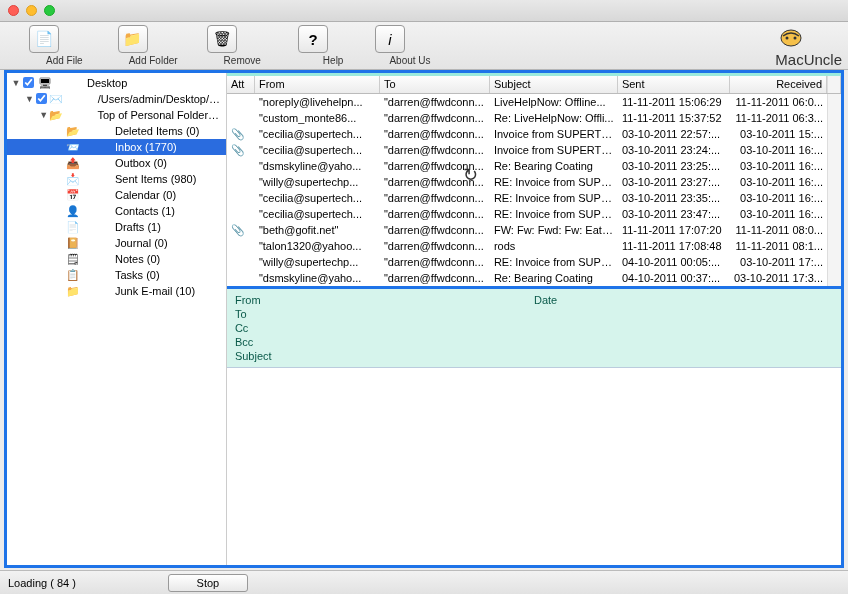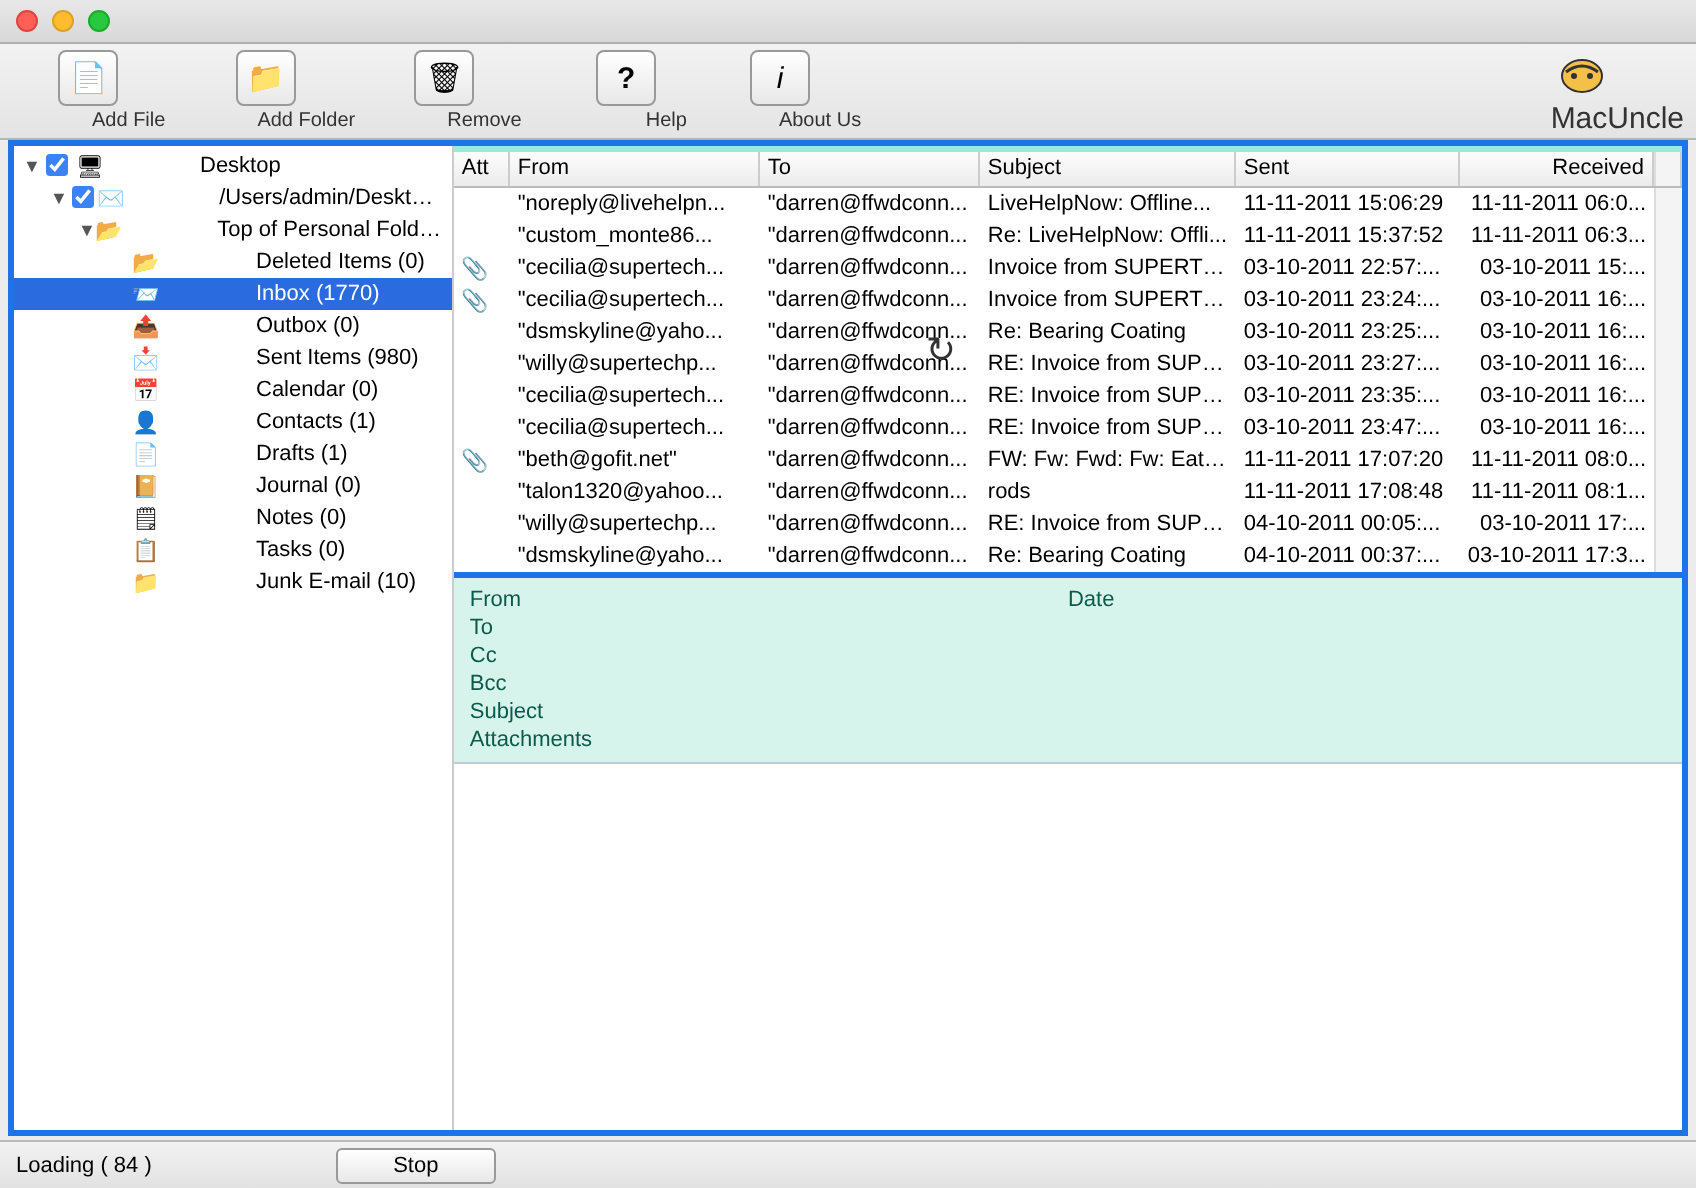--- a/index.html
+++ b/index.html
@@ -26,21 +26,21 @@
 .foldertabs { height: 22px; background: linear-gradient(#f8f8f8,#eaeaea); border-bottom: 1px solid #bbb; display:flex; align-items:center; padding-left:6px; font-size:11px; color:#333; }
 
 .split { flex: 1; display: flex; overflow: hidden; }
 
 .tree { width: 230px; border-right: 1px solid #ccc; overflow: auto; background: #fff; padding-top: 2px; }
 .trow { display: flex; align-items: center; height: 16px; white-space: nowrap; cursor: pointer; padding-right:4px; }
 .trow .arrow { width: 10px; text-align: center; font-size: 9px; color:#555; }
 .trow .chk { width: 12px; height: 12px; margin: 0 2px; }
 .trow .chk input { width:11px; height:11px; accent-color:#3b82f6; }
 .trow .ico { width: 16px; text-align:center; font-size:11px; }
-.trow .txt { margin-left: 15px; overflow:hidden; text-overflow:ellipsis;padding-left:32px; }
+.trow .txt { margin-left: 2px; overflow:hidden; text-overflow:ellipsis;padding-left:32px; }
 .trow.sel { background: #2a6cdf; color: #fff; }
 .ind1 { padding-left: 4px; }
 .ind2 { padding-left: 18px; }
 .ind3 { padding-left: 32px; }
 .ind4 { padding-left: 58px; }
 
 .right { flex: 1; display: flex; flex-direction: column; border-top: 3px solid #9aeadd; }
 
 .gridwrap { flex: 0 0 205px; display:flex; flex-direction:column; border-bottom: 3px solid #1e73e8; }
 .ghead { display: flex; background: linear-gradient(#fdfdfd,#ececec); border-bottom: 1px solid #bbb; height: 18px; font-size: 11px; }
@@ -300,21 +300,20 @@
       </div>
 
       <div class="preview">
         <div class="pheader">
           <div>
             <div class="lab">From</div>
             <div class="lab">To</div>
             <div class="lab">Cc</div>
             <div class="lab">Bcc</div>
             <div class="lab">Subject</div>
-            <div class="lab">Attachments</div>
           </div>
           <div>
             <div class="lab">Date</div>
           </div>
         </div>
         <div class="pbody"></div>
       </div>
     </div>
   </div>
 </div>

